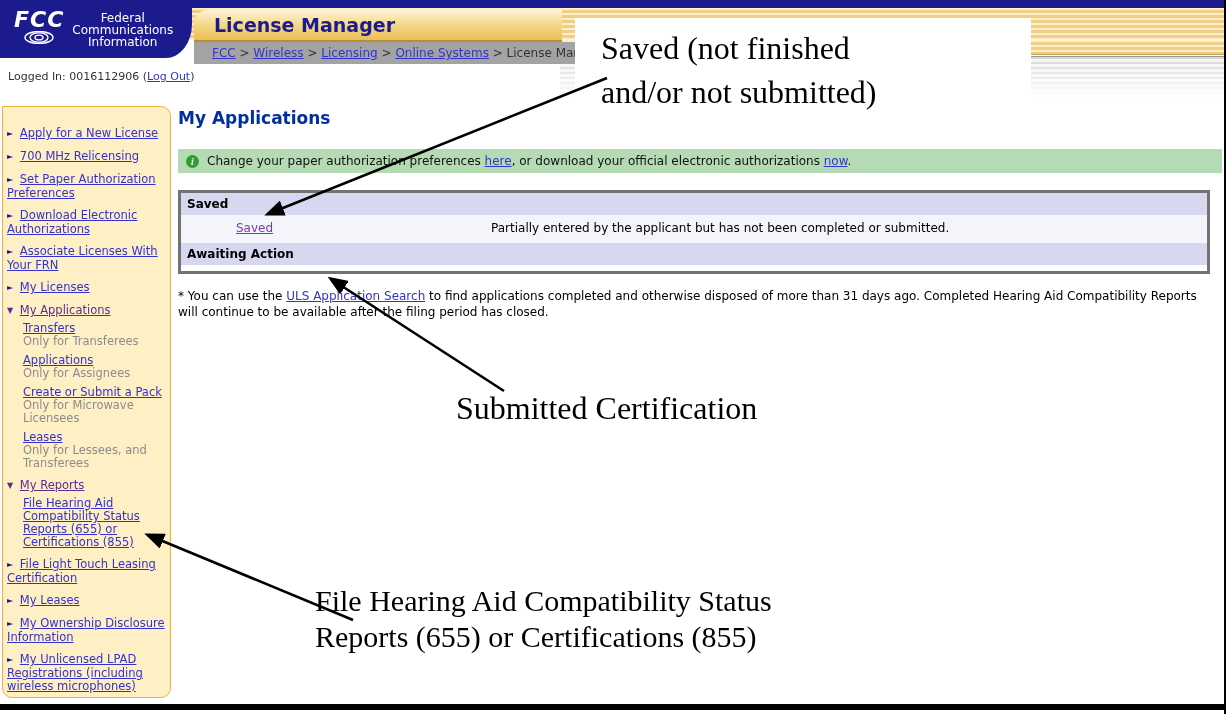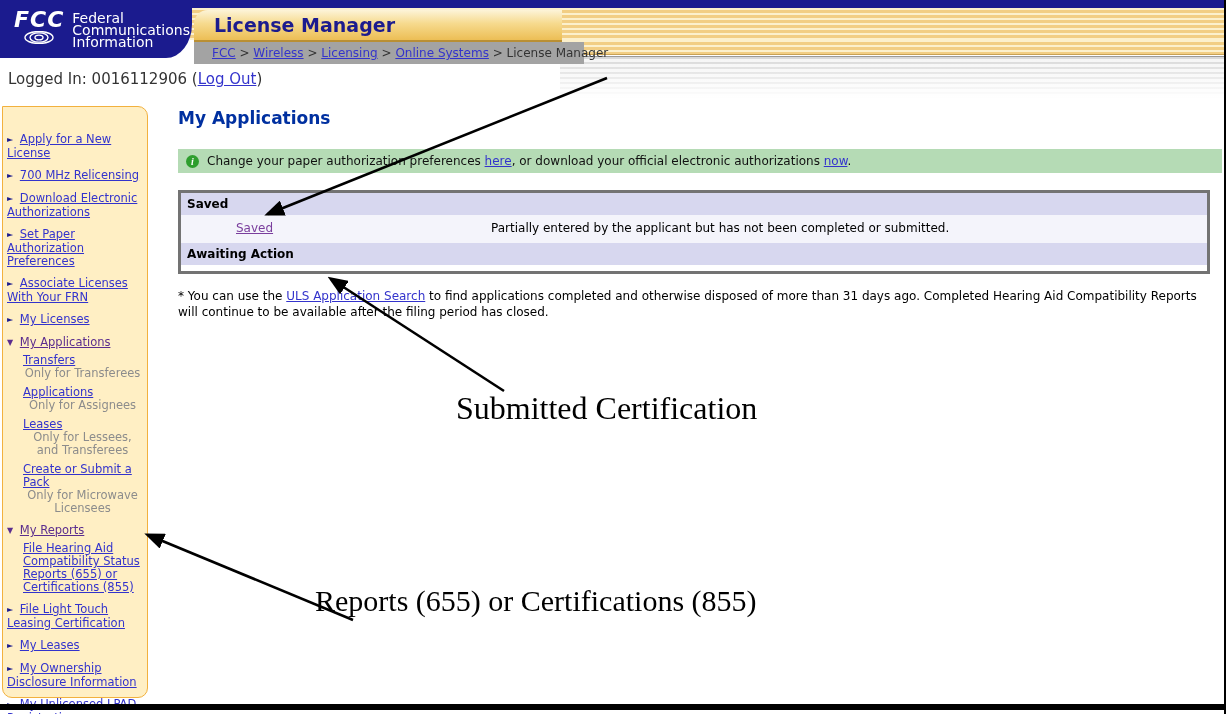--- a/index.html
+++ b/index.html
@@ -18,43 +18,43 @@
   .gray-stripes { position:absolute; left:560px; top:56px; right:0; height:46px;
     background:linear-gradient(to bottom, rgba(255,255,255,0) 0%, #fff 92%),
                repeating-linear-gradient(to bottom,#D8D8D8 0 2px,#F5F5F5 2px 5px);
     border-top:1px solid #9a9a9a; }
   .logo-block { position:absolute; left:0; top:0; width:192px; height:58px;
     background:#1B1B8E; border-bottom-right-radius:26px 34px; z-index:4;
     display:flex; align-items:flex-start; padding:9px 0 0 14px; }
   .fcc-mark { display:flex; flex-direction:column; align-items:center; margin-right:8px; }
   .fcc-acronym { color:#fff; font-weight:bold; font-style:italic; font-size:22px;
     line-height:22px; letter-spacing:1px; }
-  .fcc-name { color:#fff; font-size:14px; line-height:12px; padding-top:3px; }
+  .fcc-name { color:#fff; font-size:12px; line-height:12px; padding-top:3px;text-align:center; }
   .lm-tab { position:absolute; left:194px; top:10px; width:368px; height:32px;
     background:linear-gradient(to bottom,#FDF4D8,#F6DA8E 45%,#ECBE55);
     border-top-left-radius:14px; border-bottom:2px solid #B98F34;
     color:#1B1B8E; font-weight:bold; font-size:19px; padding:4px 0 0 20px; z-index:3; }
   .crumbbar { position:absolute; left:194px; top:42px; width:390px; height:22px;
     background:#a3a3a3; z-index:3; font-size:12px; padding:4px 0 0 18px; color:#333;
     white-space:nowrap; }
   .bc-link { color:#3333CC; text-decoration:underline; }
-  .login { position:absolute; left:8px; top:70px; font-size:15px; color:#333; z-index:1; }
+  .login { position:absolute; left:8px; top:70px; font-size:11px; color:#333; z-index:1; }
   .login a { color:#3333CC; text-decoration:underline; }
 
   
-  .sidebar { position:absolute; left:2px; top:106px; width:146px; bottom:16px;
+  .sidebar { position:absolute; left:2px; top:106px; width:169px; bottom:16px;
     background:#FFEFC4; border:1px solid #F2B13E; border-radius:0 10px 10px 10px;
-    padding:26px 5px 8px 4px; font-size:11.5px; line-height:13px; z-index:1; }
+    padding:20px 5px 8px 4px; font-size:11.5px; line-height:13px; z-index:1; }
   .sb-item { margin-bottom:9px; }
   .tri { color:#1B1B8E; font-size:8px; margin-right:3px; position:relative; top:-1px; }
   .tri-purple { color:#5B2D8E; }
   .sb-link { color:#3333CC; text-decoration:underline; }
   .sb-group-link { color:#5B2D8E; text-decoration:underline; }
   .sb-sub { margin:4px 0 6px 16px; }
-  .sb-note { color:#8C8C8C;text-align:center; }
+  .sb-note { color:#8C8C8C; }
 
   
   .main { position:absolute; left:166px; top:100px; right:2px; z-index:0; }
   .page-title { margin:8px 0 0 12px; font-size:17px; color:#0030A0; font-weight:bold; }
   .infobar { margin:21px 0 0 12px; background:#B5DBB5; padding:5px 8px; font-size:12px;
     color:#111; display:flex; align-items:center; gap:8px; }
   .info-icon { width:13px; height:13px; background:#2E9E2E; color:#fff; border-radius:50%;
     font-size:10px; font-weight:bold; text-align:center; line-height:13px; flex:0 0 13px;
     font-family:"Liberation Serif",serif; font-style:italic; }
   .infobar a { color:#3333CC; text-decoration:underline;text-align:right; }
@@ -122,25 +122,25 @@
     <div class="sb-item">
       <span class="tri">►</span>
       <a href="#" class="sb-link">Apply for a New License</a>
     </div>
     <div class="sb-item">
       <span class="tri">►</span>
       <a href="#" class="sb-link">700 MHz Relicensing</a>
     </div>
     <div class="sb-item">
       <span class="tri">►</span>
+      <a href="#" class="sb-link">Set Paper Authorization Preferences</a>
+    </div>
+    <div class="sb-item">
+      <span class="tri">►</span>
       <a href="#" class="sb-link">Download Electronic Authorizations</a>
-    </div>
-    <div class="sb-item">
-      <span class="tri">►</span>
-      <a href="#" class="sb-link">Set Paper Authorization Preferences</a>
     </div>
     <div class="sb-item">
       <span class="tri">►</span>
       <a href="#" class="sb-link">Associate Licenses With Your FRN</a>
     </div>
     <div class="sb-item">
       <span class="tri">►</span>
       <a href="#" class="sb-link">My Licenses</a>
     </div>
 
@@ -149,26 +149,26 @@
       <a href="#" class="sb-group-link">My Applications</a>
       <div class="sb-sub">
         <a href="#" class="sb-link">Transfers</a>
         <div class="sb-note">Only for Transferees</div>
       </div>
       <div class="sb-sub">
         <a href="#" class="sb-link">Applications</a>
         <div class="sb-note">Only for Assignees</div>
       </div>
       <div class="sb-sub">
+        <a href="#" class="sb-link">Create or Submit a Pack</a>
+        <div class="sb-note">Only for Microwave Licensees</div>
+      </div>
+      <div class="sb-sub">
         <a href="#" class="sb-link">Leases</a>
         <div class="sb-note">Only for Lessees, and Transferees</div>
-      </div>
-      <div class="sb-sub">
-        <a href="#" class="sb-link">Create or Submit a Pack</a>
-        <div class="sb-note">Only for Microwave Licensees</div>
       </div>
     </div>
 
     <div class="sb-item">
       <span class="tri tri-purple">▼</span>
       <a href="#" class="sb-group-link">My Reports</a>
       <div class="sb-sub">
         <a href="#" class="sb-link">File Hearing Aid Compatibility Status Reports (655) or Certifications (855)</a>
       </div>
     </div>
@@ -210,22 +210,27 @@
         <div class="t-desc">Partially entered by the applicant but has not been completed or submitted.</div>
       </div>
       <div class="t-header">Awaiting Action</div>
     </div>
 
     <div class="footnote">
       <span>* You can use the </span><a href="#">ULS Application Search</a><span> to find applications completed and otherwise disposed of more than 31 days ago. Completed Hearing Aid Compatibility Reports will continue to be available after the filing period has closed.</span>
     </div>
   </div>
 
+  <div class="ann ann1">
+    <div>Saved (not finished</div>
+    <div>and/or not submitted)</div>
+  </div>
   <div class="ann ann2">Submitted Certification</div>
   <div class="ann ann3">
+    <div>File Hearing Aid Compatibility Status</div>
     <div>Reports (655) or Certifications (855)</div>
   </div>
 
   <svg class="arrows" width="1226" height="714">
     <defs>
       <marker id="ah" markerUnits="userSpaceOnUse" markerWidth="20" markerHeight="16" refX="16" refY="8" orient="auto">
         <path d="M0,0 L20,8 L0,16 z" fill="#000"></path>
       </marker>
     </defs>
     <line x1="607" y1="78" x2="268" y2="214" stroke="#000" stroke-width="2.6" marker-end="url(#ah)"></line>

